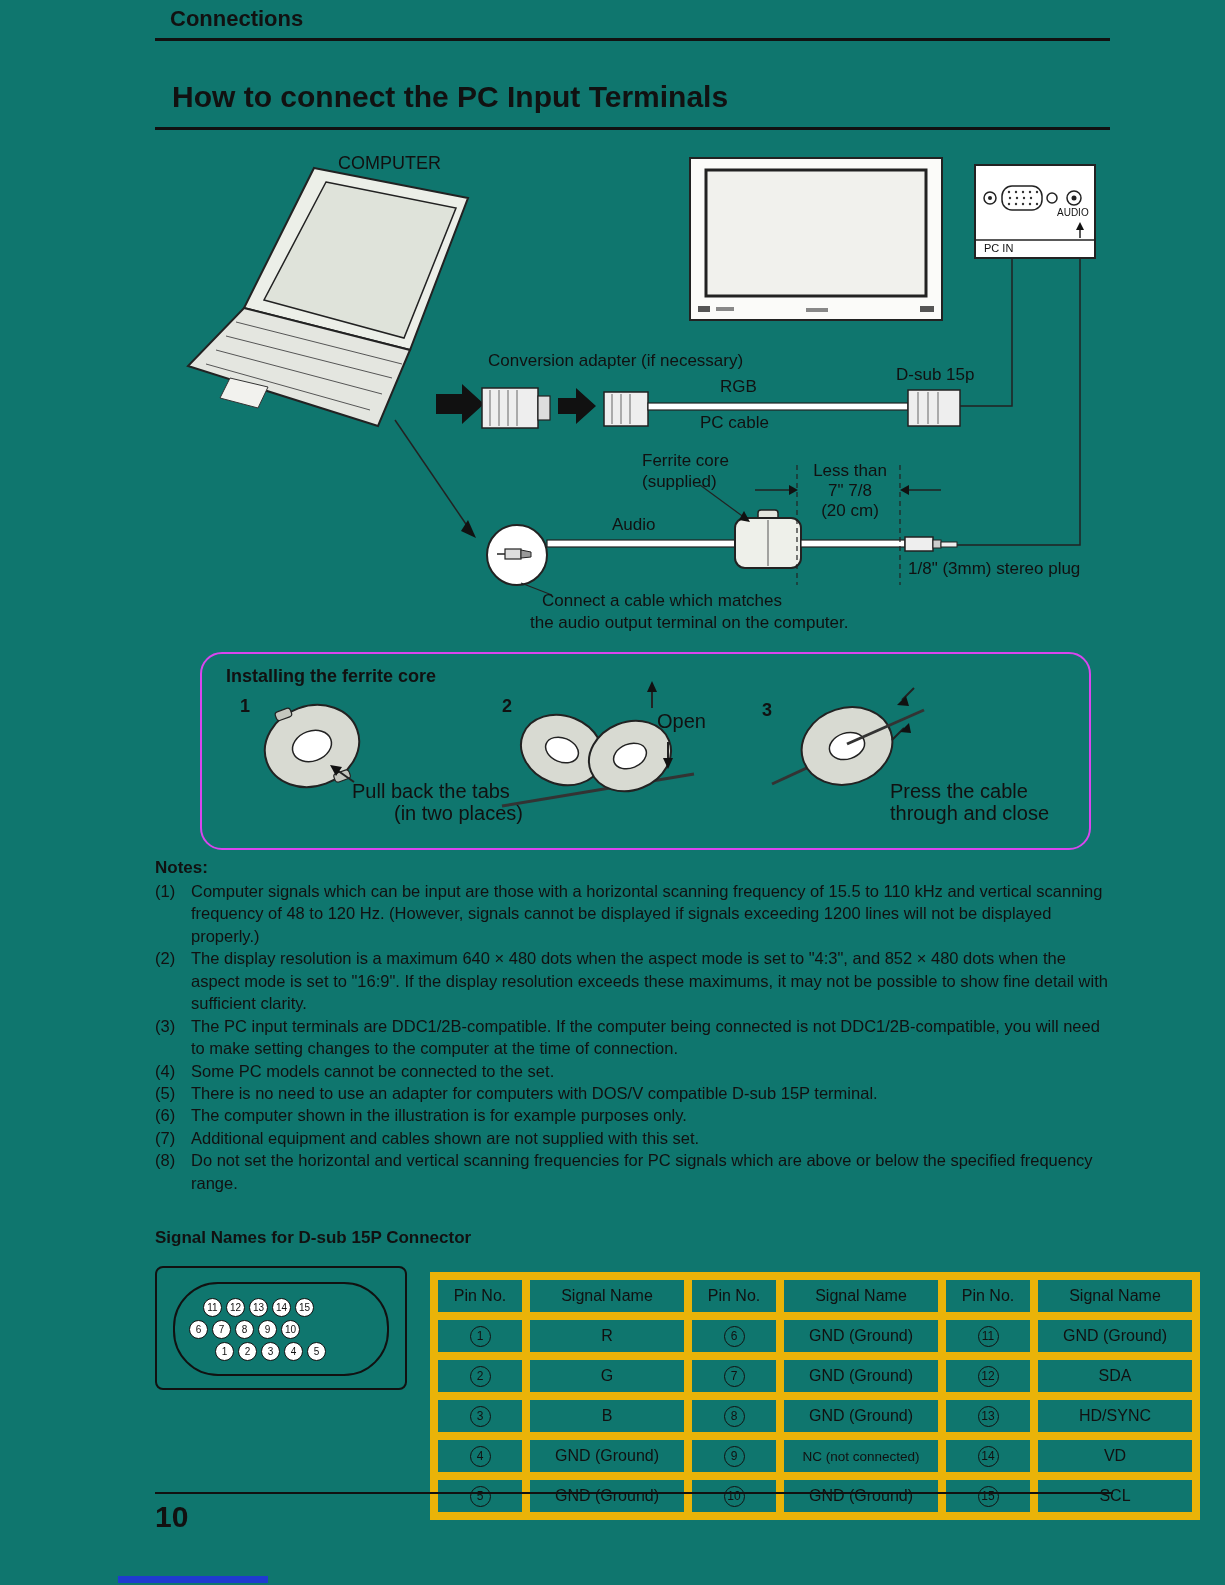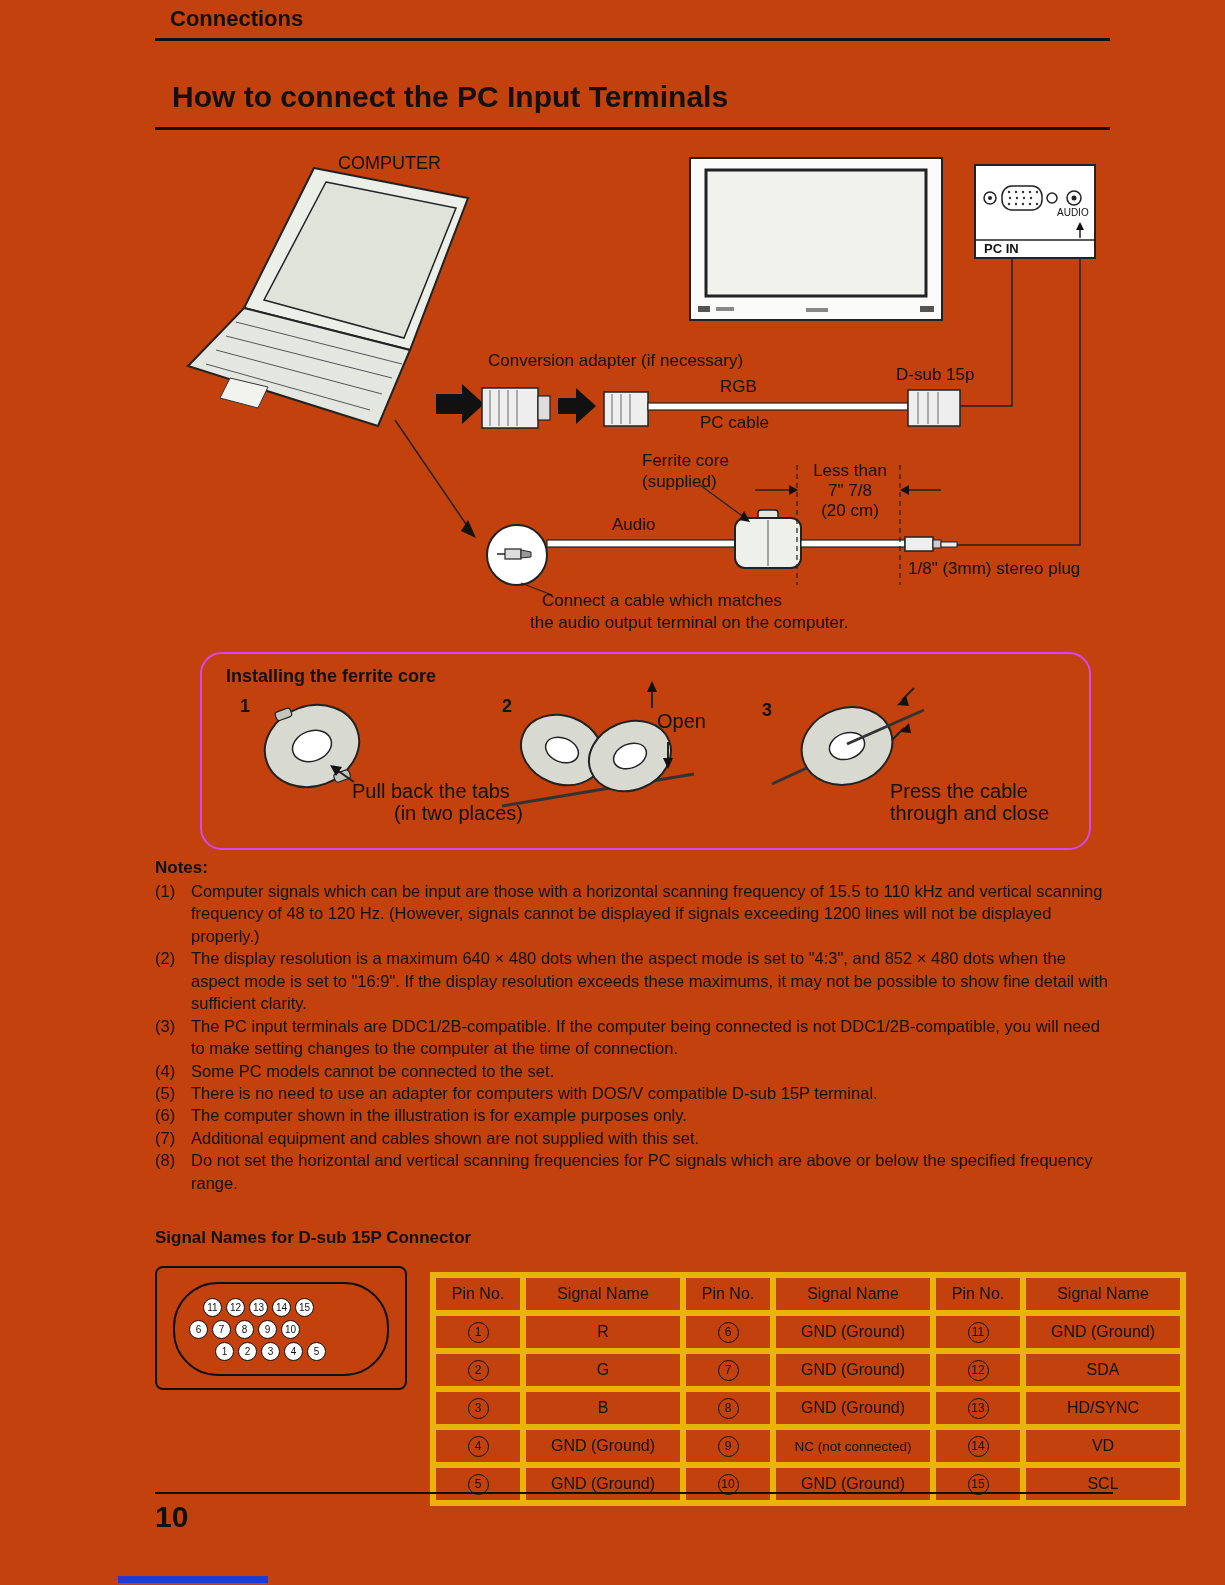--- a/index.html
+++ b/index.html
@@ -1,27 +1,27 @@
 <!DOCTYPE html>
 <html><head>
 <meta charset="utf-8">
 <style>
   html,body{margin:0;padding:0;background:#888;}
   .page{
-    position:relative;width:1225px;height:1585px;background:#c2410c;
+    position:relative;width:1225px;height:1585px;background:#0f766e;
     font-family:"Liberation Sans","DejaVu Sans",sans-serif;color:#111;
     margin:0 auto;overflow:hidden;
   }
   .abs{position:absolute;}
   .section-header{left:170px;top:6px;font-size:22px;font-weight:bold;}
   .rule{background:#111;height:3px;}
   .title{left:172px;top:80px;font-size:30px;font-weight:bold;}
   .diagram{left:0;top:140px;width:1225px;height:508px;}
   .dlabel{position:absolute;font-size:17px;white-space:nowrap;line-height:1.1;}
-  .dlabel.small{font-size:13px;font-weight:bold;}
+  .dlabel.small{font-size:11px;}
   .dlabel.tiny{font-size:10px;}
   .center{text-align:center;}
   .ferrite-box{
     left:200px;top:652px;width:862px;height:194px;
     border:2px solid #d946ef;border-radius:22px;padding-left:25px;
   }
   .fb-title{position:absolute;left:24px;top:12px;font-size:18px;font-weight:bold;}
   .fb-step{position:absolute;font-size:18px;font-weight:bold;}
   .fb-label{position:absolute;font-size:20px;white-space:nowrap;}
   .notes{left:155px;top:858px;width:958px;}
@@ -44,21 +44,21 @@
   .pin-row.r2{margin-left:14px;}
   .pin-row.r3{margin-left:40px;}
   .pin{
     width:19px;height:19px;border:1.5px solid #111;border-radius:50%;
     font-size:10px;display:flex;align-items:center;justify-content:center;
     box-sizing:border-box;background:#fff;
   }
   .pin-caption{left:170px;top:1393px;width:230px;font-size:17px;line-height:1.3;}
   .sig-table{left:430px;top:1272px;border-collapse:collapse;font-size:16px;}
   .sig-table th,.sig-table td{
-    border:6px solid #eab308;text-align:center;padding:4px 4px;height:24px;
+    border:8px solid #eab308;text-align:center;padding:4px 4px;height:24px;
     font-weight:normal;
   }
   .col-pin{width:76px;}
   .col-name{width:146px;}
   .circ{
     display:inline-block;width:21px;height:21px;border:1.5px solid #111;
     border-radius:50%;font-size:12px;line-height:19px;text-align:center;
     box-sizing:border-box;vertical-align:middle;
   }
   .cell-sm{font-size:13.5px;}

